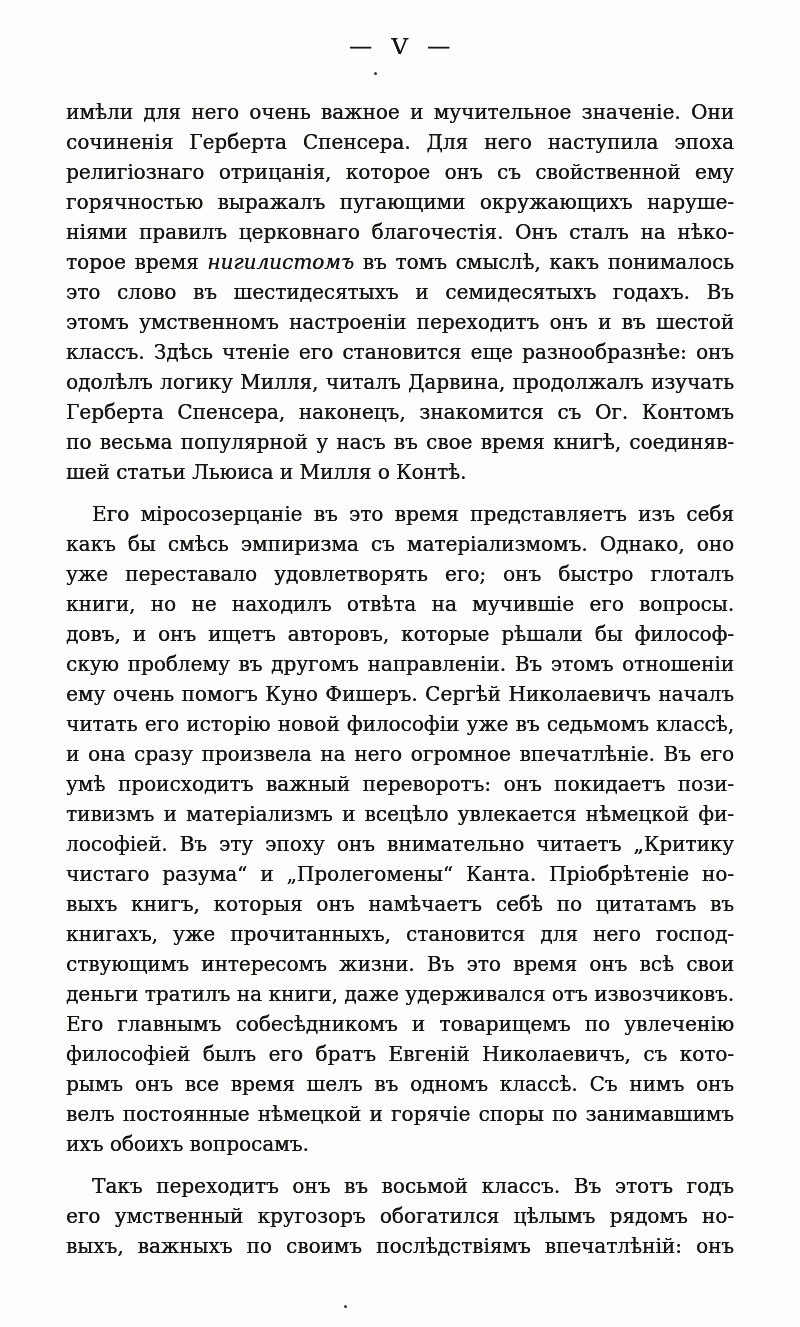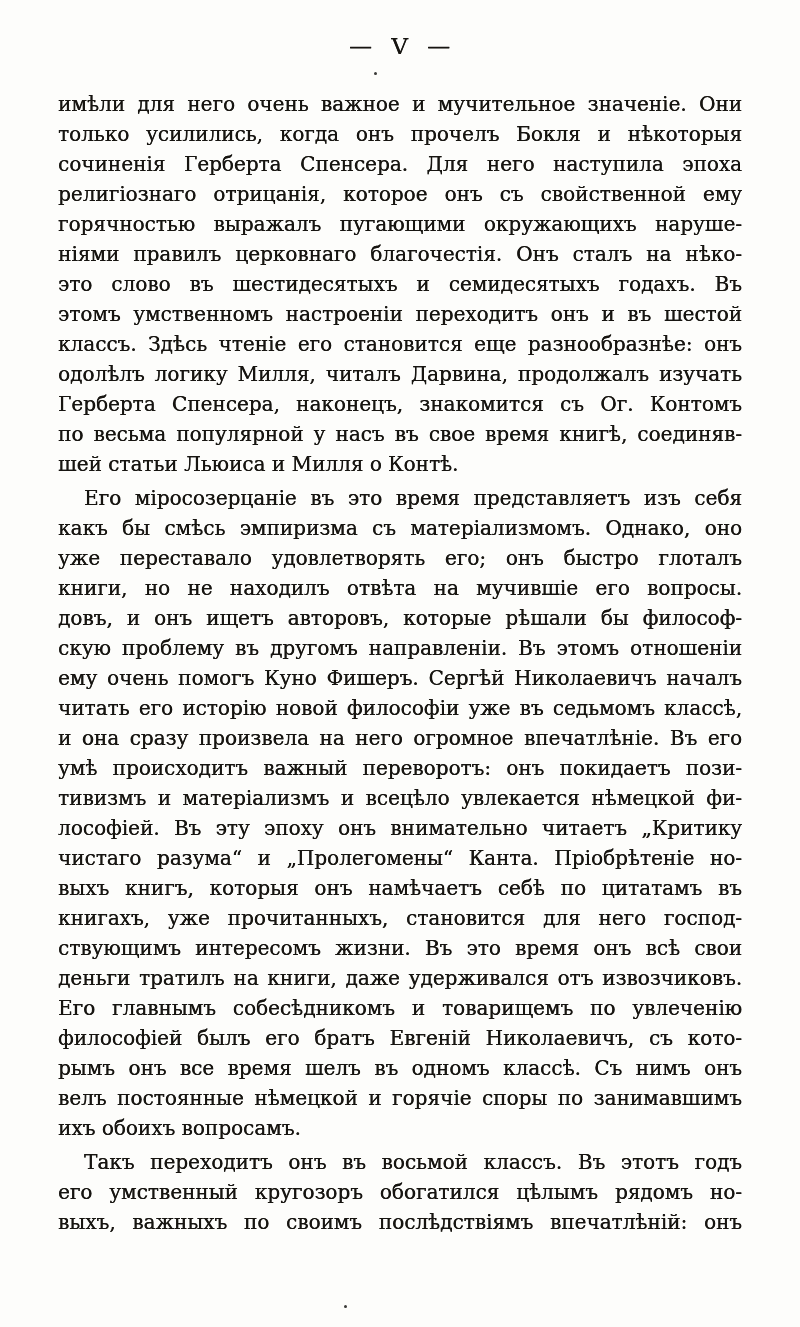--- a/index.html
+++ b/index.html
@@ -24,21 +24,21 @@
     word-spacing: 10px;
     text-shadow: 0.3px 0 0 currentColor;
   }
   .text-block {
     position: absolute;
     top: 85px; left: 54px; width: 692px;
     font-size: 20px;
     line-height: 30px;
     text-shadow: 0.3px 0 0 currentColor;
   }
-  .paragraph { margin: 4px; }
+  .paragraph { margin: 12px; }
   .line {
     height: 30px;
     overflow: hidden;
     text-align: justify;
     text-align-last: justify;
   }
   .line.end {
     text-align: center;
     text-align-last: left;
   }
@@ -54,25 +54,25 @@
 </style>
 </head>
 <body>
 
 <div class="page">
   <div class="page-number">— V —</div>
   <div class="speck speck-top"></div>
   <div class="text-block" id="text-block">
       <div class="paragraph">
         <div class="line">имѣли для него очень важное и мучительное значеніе. Они</div>
-        <div class="line">только усилились, когда онъ прочелъ Бокля и нѣкоторыя</div>
         <div class="line">сочиненія Герберта Спенсера. Для него наступила эпоха</div>
         <div class="line">религіознаго отрицанія, которое онъ съ свойственной ему</div>
         <div class="line">горячностью выражалъ пугающими окружающихъ наруше-</div>
         <div class="line">ніями правилъ церковнаго благочестія. Онъ сталъ на нѣко-</div>
+        <div class="line"><span>торое время </span><span class="it">нигилистомъ</span><span> въ томъ смыслѣ, какъ понималось</span></div>
         <div class="line">это слово въ шестидесятыхъ и семидесятыхъ годахъ. Въ</div>
         <div class="line">этомъ умственномъ настроеніи переходитъ онъ и въ шестой</div>
         <div class="line">классъ. Здѣсь чтеніе его становится еще разнообразнѣе: онъ</div>
         <div class="line">одолѣлъ логику Милля, читалъ Дарвина, продолжалъ изучать</div>
         <div class="line">Герберта Спенсера, наконецъ, знакомится съ Ог. Контомъ</div>
         <div class="line">по весьма популярной у насъ въ свое время книгѣ, соединяв-</div>
         <div class="line end">шей статьи Льюиса и Милля о Контѣ.</div>
       </div>
       <div class="paragraph">
         <div class="line indent">Его міросозерцаніе въ это время представляетъ изъ себя</div>

